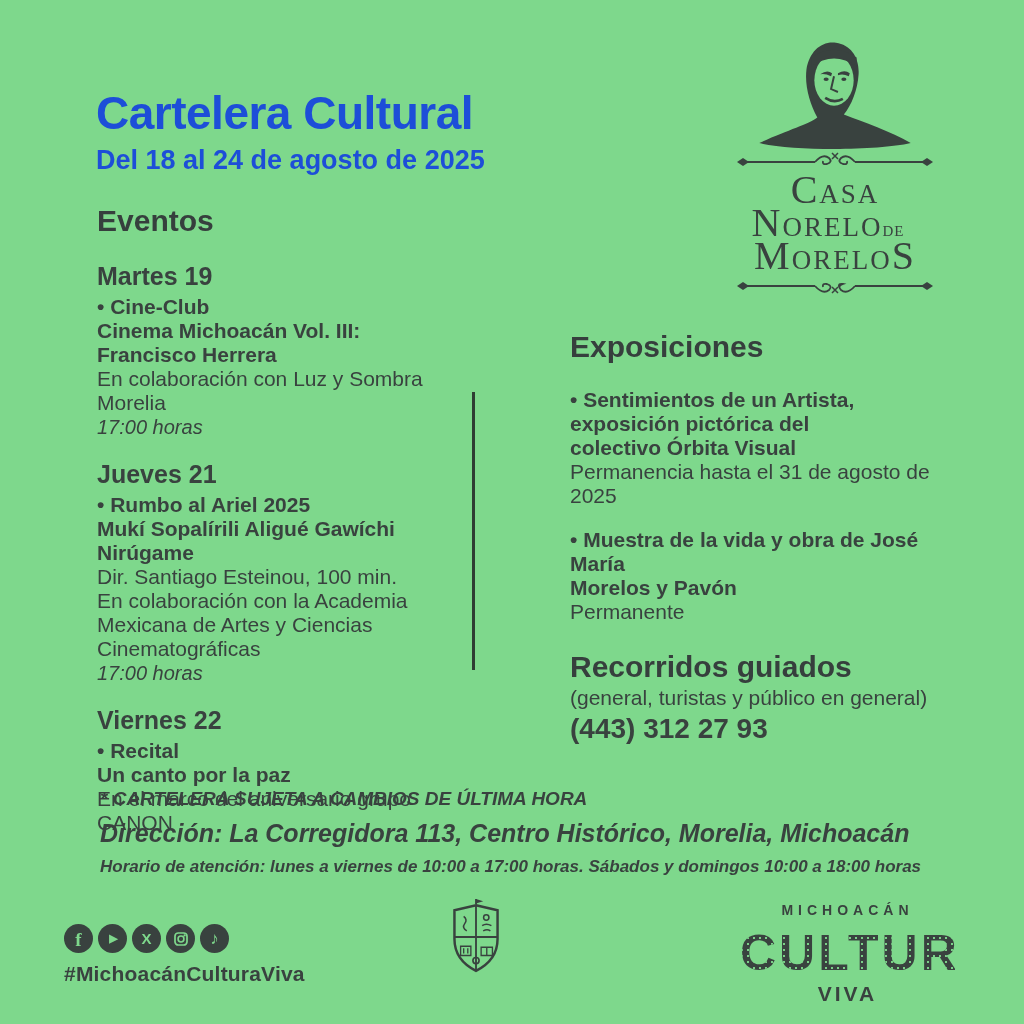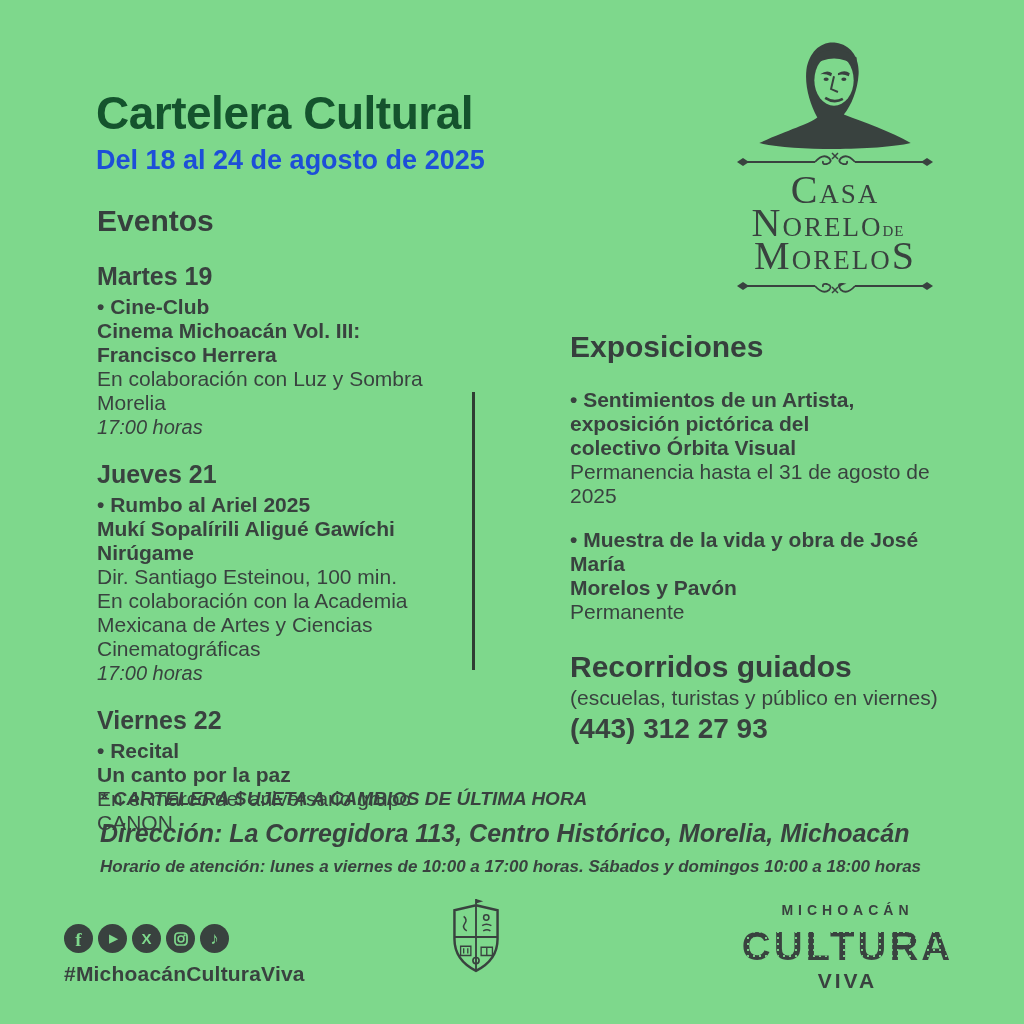--- a/index.html
+++ b/index.html
@@ -6,21 +6,21 @@
   .poster{
     position:relative;width:1024px;height:1024px;overflow:hidden;
     background:#7ed88c;color:#39423f;
     font-family:"Liberation Sans",sans-serif;
   }
   .ml{white-space:pre-line;}
   .bold{font-weight:bold;}
 
   
   .header{position:absolute;left:96px;top:86px;}
-  .title{font-size:46px;font-weight:bold;letter-spacing:-0.5px;color:#14532d;}
+  .title{font-size:46px;font-weight:bold;letter-spacing:-0.5px;color:#1d4ed8;}
   .subtitle{font-size:27px;font-weight:bold;margin-top:5px;color:#1d4ed8;}
 
   
   .casa{position:absolute;left:726px;top:32px;width:218px;text-align:center;}
   .casa svg{display:block;margin:0 auto;}
   .casa-text{font-family:"Liberation Serif",serif;color:#39423f;line-height:0.82;margin:2px 0 4px 0;}
   .casa-line{letter-spacing:2px;}
   .casa-line .big{font-size:40px;}
   .casa-line .small{font-size:27px;}
   .casa-line .tiny{font-size:15px;letter-spacing:1px;}
@@ -65,21 +65,21 @@
   .mejor{position:absolute;left:450px;top:898px;display:flex;align-items:center;}
   .mejor-right{margin-left:10px;}
   .mejor-tag{font-size:15px;font-weight:bold;letter-spacing:1.5px;margin-bottom:2px;}
   .mejor-tag .light{font-weight:normal;}
   .mejor-word{display:flex;align-items:flex-end;font-size:44px;font-weight:bold;letter-spacing:0.5px;line-height:44px;}
   .mejor-word svg{margin:0 -1px 5px -1px;}
 
   
   .cultura{position:absolute;left:740px;top:902px;width:215px;text-align:center;}
   .cultura-top{font-size:14px;font-weight:bold;letter-spacing:5px;margin-bottom:6px;}
-  .cultura-word{font-size:40px;font-weight:bold;letter-spacing:3px;color:#39423f;}
+  .cultura-word{font-size:50px;font-weight:bold;letter-spacing:3px;color:#39423f;}
   @supports (-webkit-background-clip: text){
     .cultura-word{
       background:
         radial-gradient(circle at 2px 2px, rgba(126,216,140,0.95) 1.1px, transparent 1.5px) 0 0/6px 6px,
         #39423f;
       -webkit-background-clip:text;background-clip:text;color:transparent;
     }
   }
   .cultura-viva{font-size:21px;font-weight:bold;letter-spacing:3px;}
 
@@ -176,21 +176,21 @@
     </div>
 
     <div class="expo-item">
       <div class="line bold ml">• Muestra de la vida y obra de José María
 Morelos y Pavón</div>
       <div class="line ml">Permanente</div>
     </div>
 
     <div class="tours">
       <h2 class="section-heading">Recorridos guiados</h2>
-      <div class="line">(escuelas, turistas y público en viernes)</div>
+      <div class="line">(general, turistas y público en general)</div>
       <div class="phone">(443) 312 27 93</div>
     </div>
   </section>
 
   <div class="footnote">
     <div class="note">* CARTELERA SUJETA A CAMBIOS DE ÚLTIMA HORA</div>
     <div class="address">Dirección: La Corregidora 113, Centro Histórico, Morelia, Michoacán</div>
     <div class="hours">Horario de atención: lunes a viernes de 10:00 a 17:00 horas. Sábados y domingos 10:00 a 18:00 horas</div>
   </div>
 

